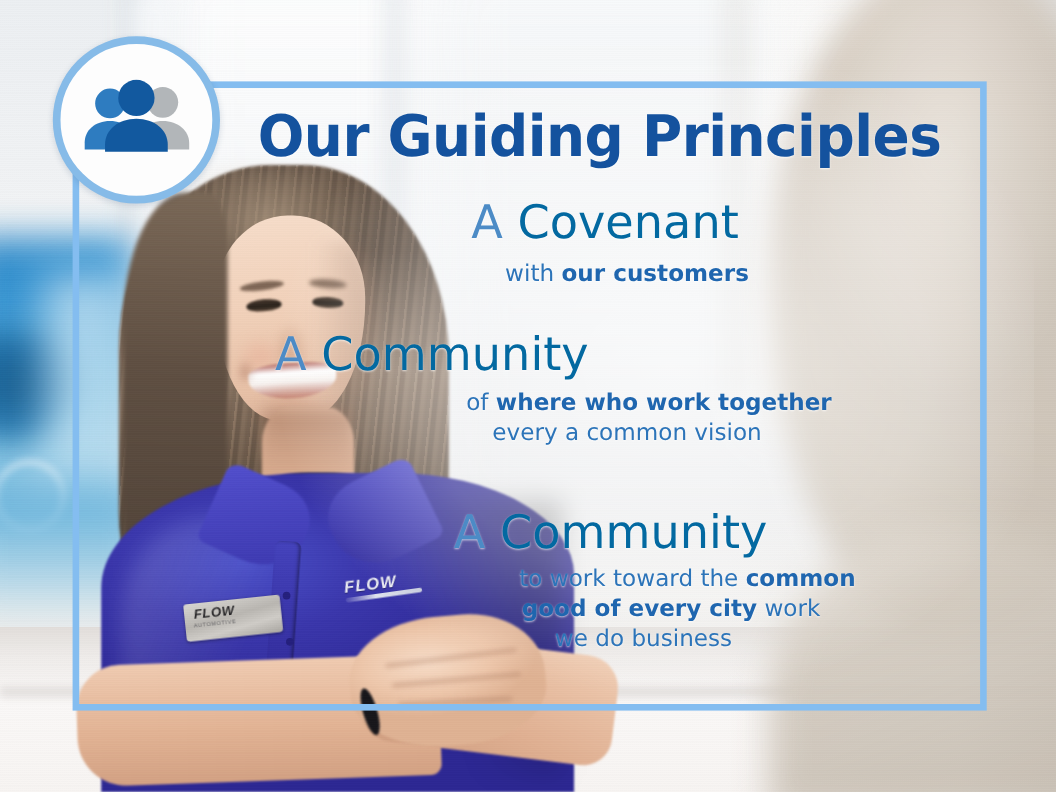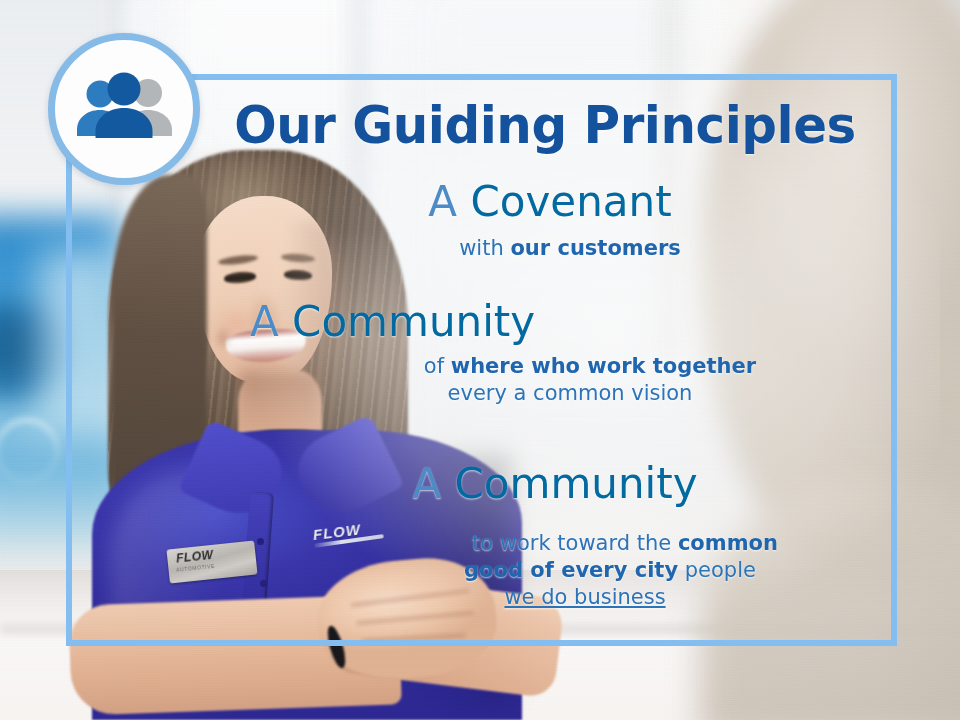--- a/index.html
+++ b/index.html
@@ -443,24 +443,24 @@
 
   
   #principle-1 { left: 250px; top: 180px; width: 600px; }
   #principle-1 .p-sub { margin-top: 10px; }
 
   #principle-2 { left: 250px; top: 300px; width: 600px; }
   #principle-2 .p-title { text-align: left; }
   #principle-2 .p-sub { margin-top: 8px; }
 
   #principle-3 { left: 250px; top: 462px; width: 610px; }
-  #principle-3 .p-sub { margin-top: 23px; }
-
-  
-  .shift-r-30 { display:block; transform: translateX(30px); text-decoration: underline; }
+  #principle-3 .p-sub { margin-top: 6px; }
+
+  
+  .shift-r-30 { display:block; transform: translateX(30px); }
   .shift-r-55 { display:block; transform: translateX(55px); }
   .shift-r-70 { display:block; transform: translateX(70px); }
   .shift-r-20 { display:block; transform: translateX(20px); }
   .shift-r-40 { display:block; transform: translateX(40px); }
 </style>
 </head>
 <body>
 
 <div id="poster">
 
@@ -582,18 +582,18 @@
     </div>
   </div>
 
   <div class="principle" id="principle-3">
     <div class="p-title">
       <span class="p-article">A</span>
       <span class="p-word">Community</span>
     </div>
     <div class="p-sub">
       <span class="shift-r-70"><span>to work toward the </span><b>common</b></span>
-      <span class="shift-r-55"><b>good of every city</b><span> people</span></span>
+      <span class="shift-r-55"><b>good of every city</b><span> work</span></span>
       <span class="shift-r-30">we do business</span>
     </div>
   </div>
 
 </div>
 
 </body></html>

